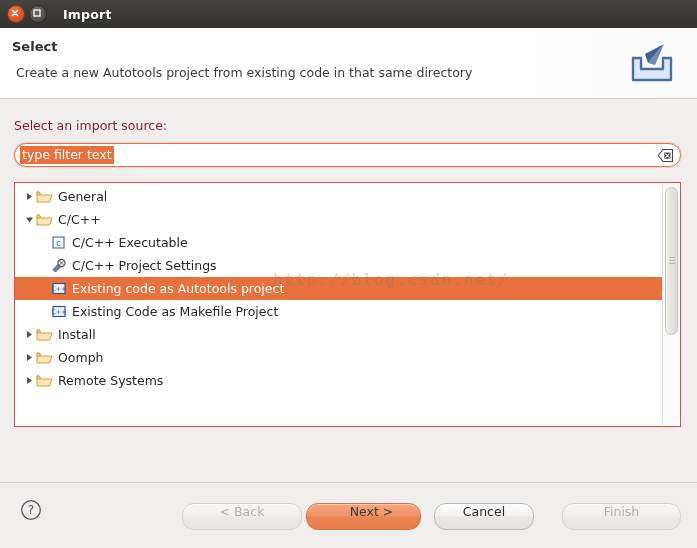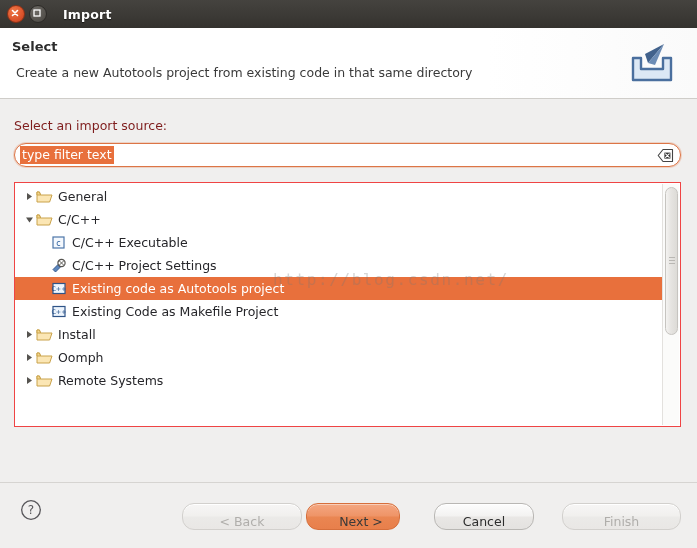--- a/index.html
+++ b/index.html
@@ -233,21 +233,21 @@
     width: 22px; height: 22px;
     cursor: pointer;
   }
   .btn {
     position: absolute;
     top: 503px;
     height: 27px;
     border-radius: 12px;
     font-size: 12.5px;
     display: flex;
-    align-items: flex-end;
+    align-items: flex-start;
     justify-content: center;
     box-sizing: border-box;
     user-select: none;
   }
   .btn.normal {
     background: linear-gradient(to bottom, #fdfdfd 0%, #f3f2f1 48%, #e9e7e5 52%, #e4e2e0 100%);
     border: 1px solid #b9b7b4;
     color: #2d2d2d;
     box-shadow: inset 0 1px 0 #ffffff;
   }
@@ -257,21 +257,21 @@
     color: #b0aeab;
     box-shadow: inset 0 1px 0 #ffffff;
   }
   .btn.primary {
     background: linear-gradient(to bottom, #f4a781 0%, #ef9467 48%, #ea8652 52%, #e87f4b 100%);
     border: 1px solid #d66f3c;
     color: #3a3a3a;
     box-shadow: inset 0 1px 0 rgba(255,255,255,.45);
   }
   #btn-back   { left: 182px; width: 120px; }
-  #btn-next   { left: 306px; width: 94px; padding-left: 16px; }
+  #btn-next   { left: 306px; width: 115px; padding-left: 16px; }
   #btn-cancel { left: 434px; width: 100px; }
   #btn-finish { left: 562px; width: 119px; }
 
   
   .watermark {
     position: absolute;
     left: 273px; top: 270px;
     font-size: 16px;
     letter-spacing: 1.6px;
     color: rgba(120,120,120,0.30);

